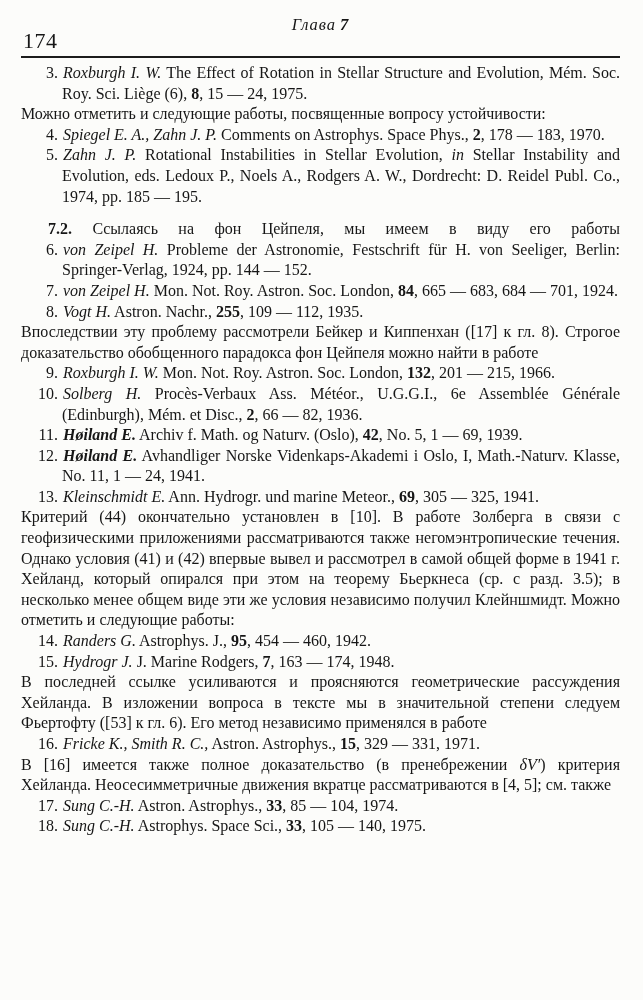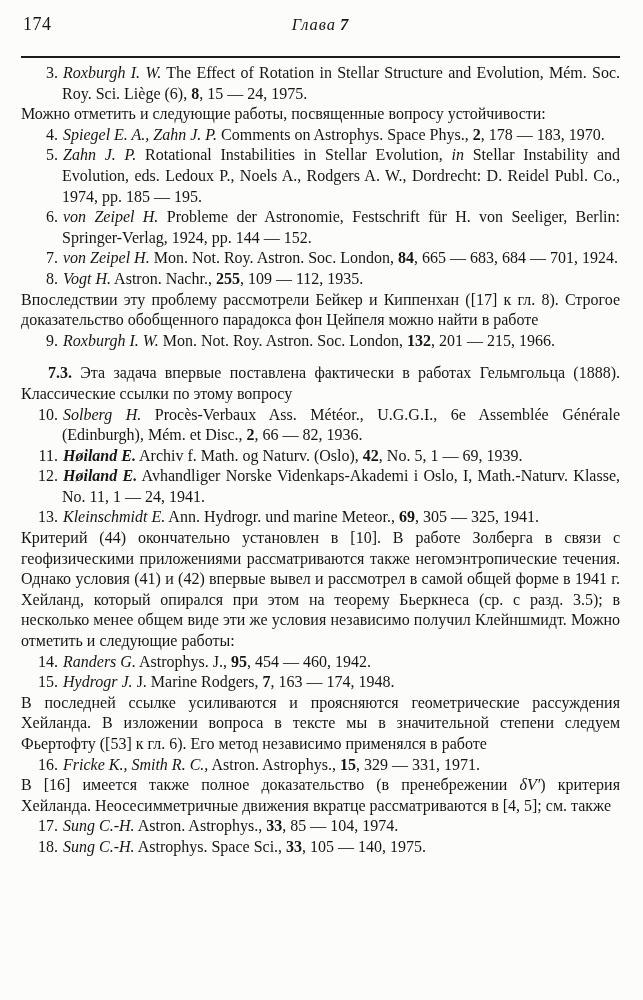--- a/index.html
+++ b/index.html
@@ -7,22 +7,22 @@
     width: 643px; height: 1000px;
     background: #fcfcfa;
     color: #161616;
     font-family: "Liberation Serif", "DejaVu Serif", serif;
     overflow: hidden;
   }
   .page { padding: 13px 23px 0 21px; }
 
   .header { position: relative; height: 24px; }
   .pagenum {
-    position: absolute; left: 2px; top: 1px;
-    font-size: 18px; letter-spacing: 0.5px;
+    position: absolute; left: 2px; top: 15px;
+    font-size: 22px; letter-spacing: 0.5px;
   }
   .chapter {
     display: block; text-align: center;
     font-style: italic; font-size: 16.5px; letter-spacing: 1px;
     padding-top: 2px;
   }
   .chapter-num { font-weight: bold; margin-left: 4px; }
 
   .rule {
     border: 0; border-top: 2px solid #1c1c1c;
@@ -57,26 +57,26 @@
   <div class="header">
     <span class="pagenum">174</span>
     <span class="chapter"><span>Глава</span><span class="chapter-num">7</span></span>
   </div>
   <hr class="rule">
   <div class="content">
       <div class="ref"><span class="refnum">3.</span><span class="seg-i">Roxburgh I. W.</span><span class="seg-n"> The Effect of Rotation in Stellar Structure and Evolution, Mém. Soc. Roy. Sci. Liège (6), </span><span class="seg-b">8</span><span class="seg-n">, 15 — 24, 1975.</span></div>
       <div class="para"><span class="seg-n">Можно отметить и следующие работы, посвященные вопросу устойчивости:</span></div>
       <div class="ref"><span class="refnum">4.</span><span class="seg-i">Spiegel E. A., Zahn J. P.</span><span class="seg-n"> Comments on Astrophys. Space Phys., </span><span class="seg-b">2</span><span class="seg-n">, 178 — 183, 1970.</span></div>
       <div class="ref"><span class="refnum">5.</span><span class="seg-i">Zahn J. P.</span><span class="seg-n"> Rotational Instabilities in Stellar Evolution, </span><span class="seg-i">in</span><span class="seg-n"> Stellar Instability and Evolution, eds. Ledoux P., Noels A., Rodgers A. W., Dordrecht: D. Reidel Publ. Co., 1974, pp. 185 — 195.</span></div>
+      <div class="section justify-last"><span class="seg-b">7.2.</span><span class="seg-n"> Ссылаясь на фон Цейпеля, мы имеем в виду его работы</span></div>
       <div class="ref"><span class="refnum">6.</span><span class="seg-i">von Zeipel H.</span><span class="seg-n"> Probleme der Astronomie, Festschrift für H. von Seeliger, Berlin: Springer-Verlag, 1924, pp. 144 — 152.</span></div>
       <div class="ref"><span class="refnum">7.</span><span class="seg-i">von Zeipel H.</span><span class="seg-n"> Mon. Not. Roy. Astron. Soc. London, </span><span class="seg-b">84</span><span class="seg-n">, 665 — 683, 684 — 701, 1924.</span></div>
       <div class="ref"><span class="refnum">8.</span><span class="seg-i">Vogt H.</span><span class="seg-n"> Astron. Nachr., </span><span class="seg-b">255</span><span class="seg-n">, 109 — 112, 1935.</span></div>
       <div class="para"><span class="seg-n">Впоследствии эту проблему рассмотрели Бейкер и Киппенхан ([17] к гл. 8). Строгое доказательство обобщенного парадокса фон Цейпеля можно найти в работе</span></div>
       <div class="ref"><span class="refnum">9.</span><span class="seg-i">Roxburgh I. W.</span><span class="seg-n"> Mon. Not. Roy. Astron. Soc. London, </span><span class="seg-b">132</span><span class="seg-n">, 201 — 215, 1966.</span></div>
-      <div class="section"><span class="seg-b">7.3.</span><span class="seg-n"> Эта задача впервые поставлена фактически в работах Гельмгольца (1888). Классические ссылки по этому вопросу</span></div>
       <div class="ref"><span class="refnum">10.</span><span class="seg-i">Solberg H.</span><span class="seg-n"> Procès-Verbaux Ass. Météor., U.G.G.I., 6e Assemblée Générale (Edinburgh), Mém. et Disc., </span><span class="seg-b">2</span><span class="seg-n">, 66 — 82, 1936.</span></div>
       <div class="ref"><span class="refnum">11.</span><span class="seg-bi">Høiland E.</span><span class="seg-n"> Archiv f. Math. og Naturv. (Oslo), </span><span class="seg-b">42</span><span class="seg-n">, No. 5, 1 — 69, 1939.</span></div>
       <div class="ref"><span class="refnum">12.</span><span class="seg-bi">Høiland E.</span><span class="seg-n"> Avhandliger Norske Videnkaps-Akademi i Oslo, I, Math.-Naturv. Klasse, No. 11, 1 — 24, 1941.</span></div>
       <div class="ref"><span class="refnum">13.</span><span class="seg-i">Kleinschmidt E.</span><span class="seg-n"> Ann. Hydrogr. und marine Meteor., </span><span class="seg-b">69</span><span class="seg-n">, 305 — 325, 1941.</span></div>
       <div class="para"><span class="seg-n">Критерий (44) окончательно установлен в [10]. В работе Золберга в связи с геофизическими приложениями рассматриваются также негомэнтропические течения. Однако условия (41) и (42) впервые вывел и рассмотрел в самой общей форме в 1941 г. Хейланд, который опирался при этом на теорему Бьеркнеса (ср. с разд. 3.5); в несколько менее общем виде эти же условия независимо получил Клейншмидт. Можно отметить и следующие работы:</span></div>
       <div class="ref"><span class="refnum">14.</span><span class="seg-i">Randers G.</span><span class="seg-n"> Astrophys. J., </span><span class="seg-b">95</span><span class="seg-n">, 454 — 460, 1942.</span></div>
       <div class="ref"><span class="refnum">15.</span><span class="seg-i">Hydrogr J.</span><span class="seg-n"> J. Marine Rodgers, </span><span class="seg-b">7</span><span class="seg-n">, 163 — 174, 1948.</span></div>
       <div class="para"><span class="seg-n">В последней ссылке усиливаются и проясняются геометрические рассуждения Хейланда. В изложении вопроса в тексте мы в значительной степени следуем Фьертофту ([53] к гл. 6). Его метод независимо применялся в работе</span></div>
       <div class="ref"><span class="refnum">16.</span><span class="seg-i">Fricke K., Smith R. C.,</span><span class="seg-n"> Astron. Astrophys., </span><span class="seg-b">15</span><span class="seg-n">, 329 — 331, 1971.</span></div>
       <div class="para"><span class="seg-n">В [16] имеется также полное доказательство (в пренебрежении </span><span class="seg-i">δV′</span><span class="seg-n">) критерия Хейланда. Неосесимметричные движения вкратце рассматриваются в [4, 5]; см. также</span></div>

